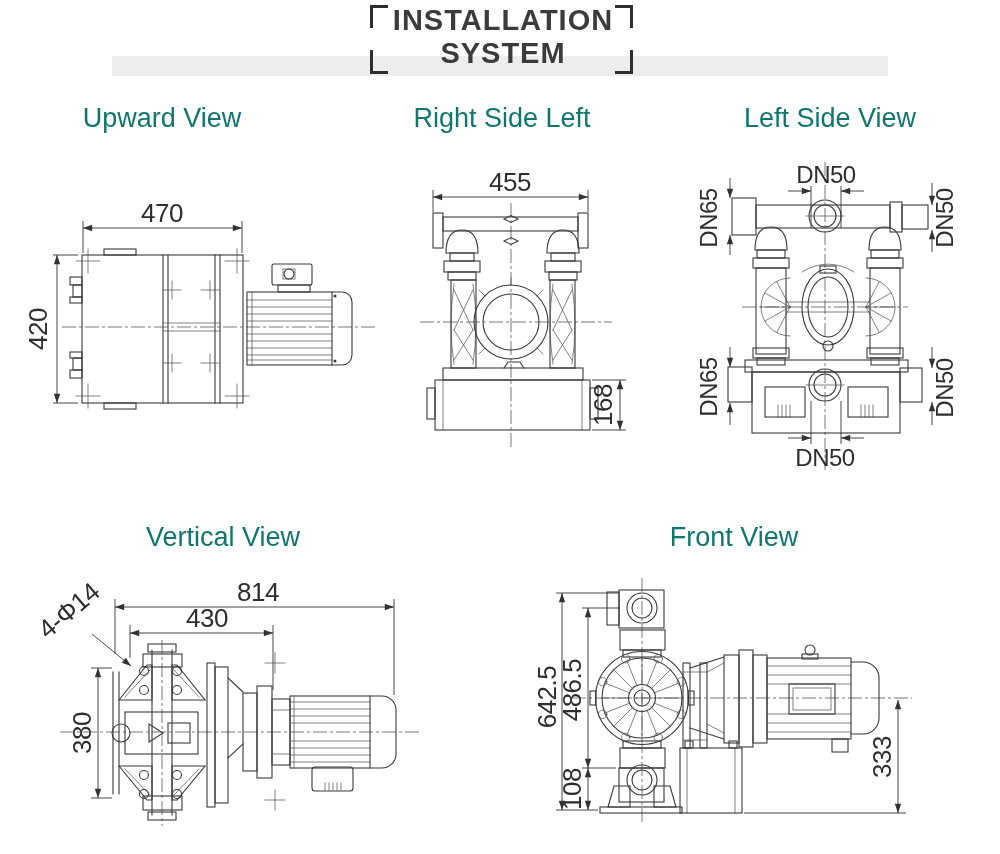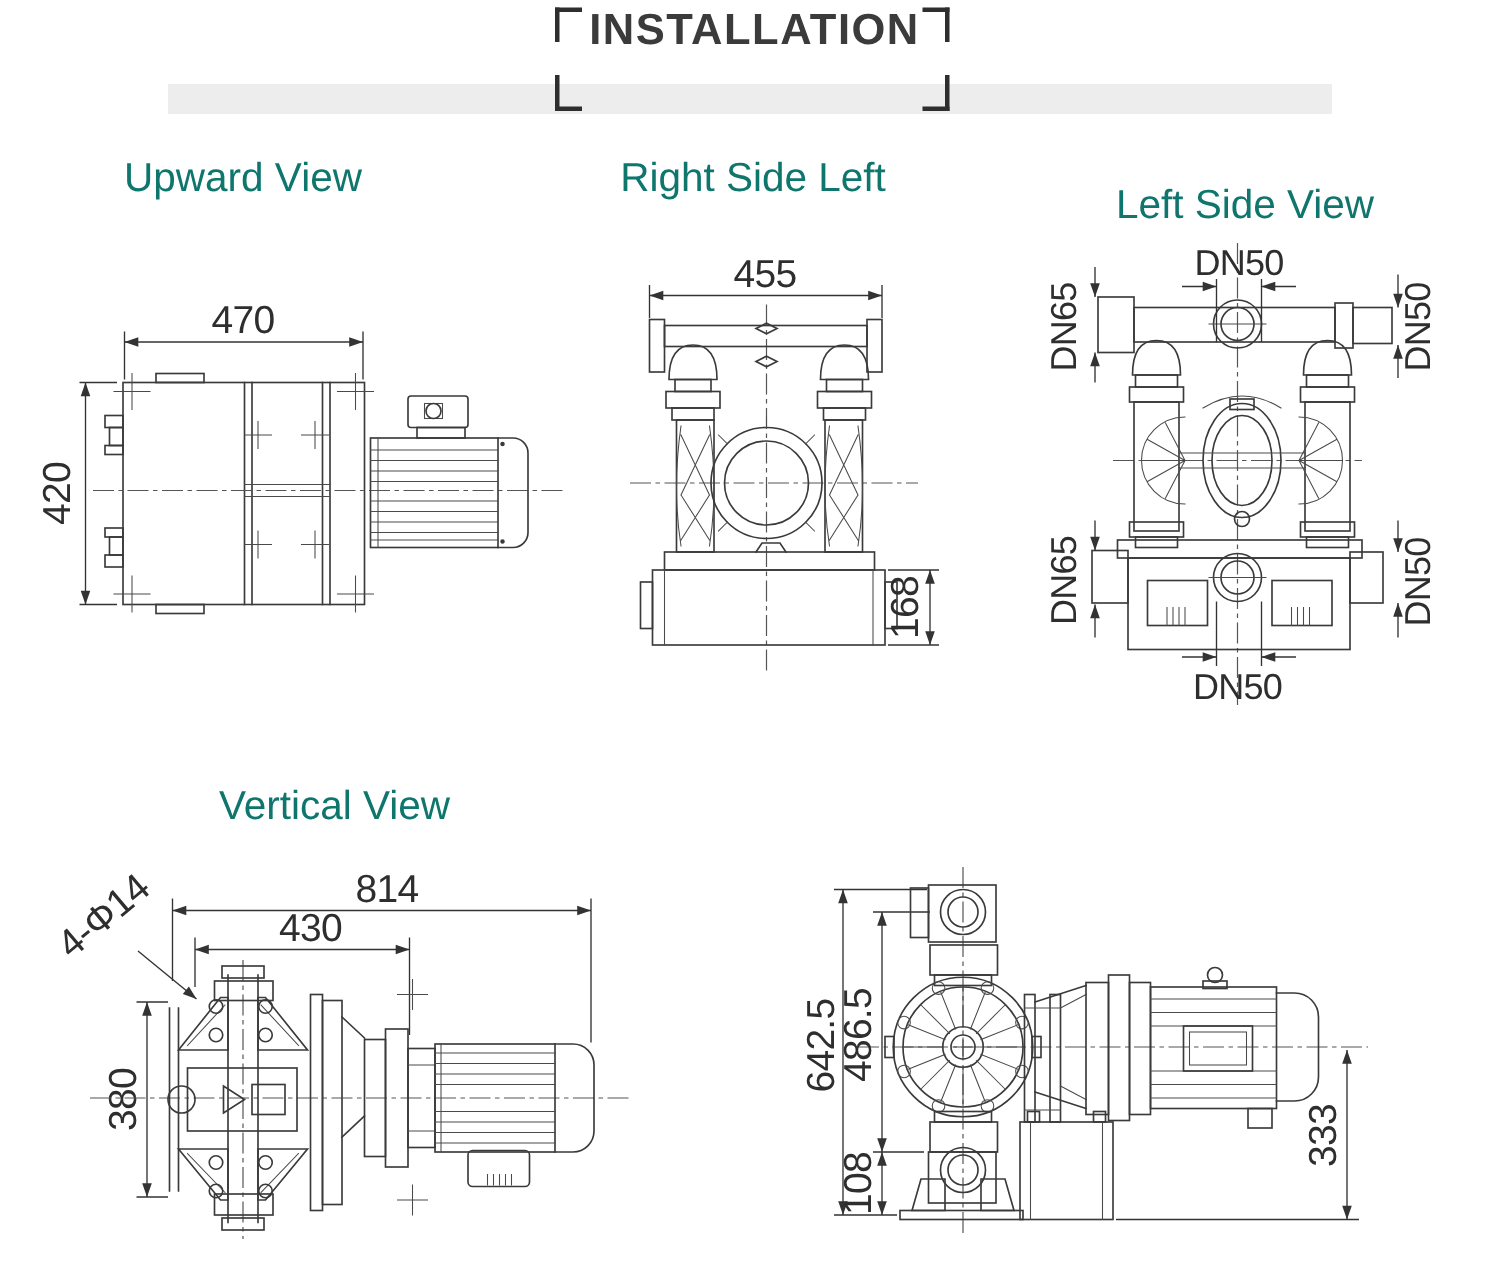--- a/index.html
+++ b/index.html
@@ -29,26 +29,28 @@
 
 <div class="page">
 
   <div class="band"></div>
   <span class="bracket tl"></span>
   <span class="bracket tr"></span>
   <span class="bracket bl"></span>
   <span class="bracket br"></span>
   <div class="main-title">
     <div>INSTALLATION</div>
+    <div>SYSTEM</div>
   </div>
 
   <div class="view-title" style="left:162px;top:103px;">Upward View</div>
   <div class="view-title" style="left:502px;top:103px;">Right Side Left</div>
-  <div class="view-title" style="left:830px;top:103px;margin-top:18px;">Left Side View</div>
+  <div class="view-title" style="left:830px;top:103px;">Left Side View</div>
   <div class="view-title" style="left:223px;top:522px;">Vertical View</div>
+  <div class="view-title" style="left:734px;top:522px;">Front View</div>
 
   <svg width="1000" height="854" viewBox="0 0 1000 854">
     <defs>
       <marker id="arr" markerWidth="11" markerHeight="9" refX="9.6" refY="4" orient="auto-start-reverse" markerUnits="userSpaceOnUse">
         <path d="M0.4,0.8 L9.6,4 L0.4,7.2 Z" fill="#333"></path>
       </marker>
     </defs>
 
     <g>
       <g>

